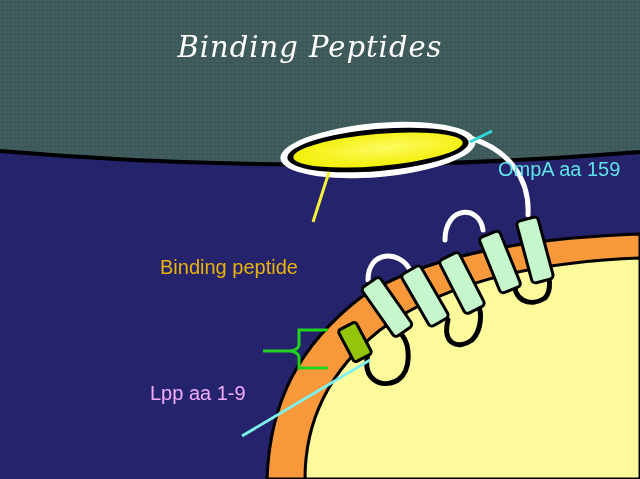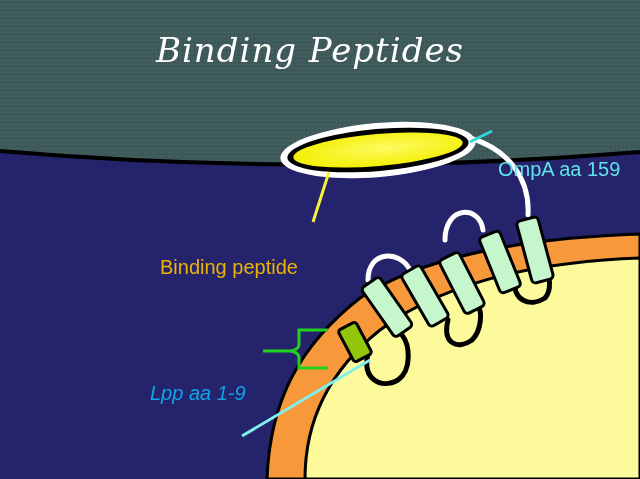--- a/index.html
+++ b/index.html
@@ -1,20 +1,20 @@
 <!DOCTYPE html>
 <html><head>
 <meta charset="utf-8">
 <style>
   html, body { margin:0; padding:0; }
   body { width:640px; height:479px; overflow:hidden; background:#24236b; position:relative; }
   #stage { position:absolute; left:0; top:0; width:640px; height:479px; }
   .title {
     position:absolute; left:0; top:30px; width:620px; text-align:center;
-    font-family:"DejaVu Serif", serif; font-style:italic; font-size:34px; color:#ffffff;
+    font-family:"DejaVu Serif", serif; font-style:italic; font-size:29px; color:#ffffff;
     letter-spacing:1px;
   }
   .lbl { position:absolute; font-family:"Liberation Sans", sans-serif; font-size:20px; white-space:nowrap;margin-top:40px; }
 </style>
 </head>
 <body>
 
 <div id="stage">
   <svg width="640" height="479" viewBox="0 0 640 479" xmlns="http://www.w3.org/2000/svg">
     <defs>
@@ -67,14 +67,14 @@
     <line x1="329" y1="172" x2="313" y2="222" stroke="#f5f23a" stroke-width="3"></line>
     <line x1="470" y1="142" x2="492" y2="131" stroke="#2fd6dc" stroke-width="3"></line>
     <line x1="242" y1="436" x2="370" y2="360" stroke="#7ff0ee" stroke-width="3"></line>
     <path d="M328,330 H299 V345 Q298,350 290,351 H263 M290,351 Q298,352 299,357 V368 H328" fill="none" stroke="#22d21e" stroke-width="3"></path>
   </svg>
 
   <div class="title">Binding Peptides</div>
 
   <div class="lbl" style="left:160px; top:216px; color:#eab308;">Binding peptide</div>
   <div class="lbl" style="left:498px; top:118px; color:#5fe3e8;">OmpA aa 159</div>
-  <div class="lbl" style="left:150px; top:342px; color:#0ea5e9;font-style:italic;">Lpp aa 1-9</div>
+  <div class="lbl" style="left:150px; top:342px; color:#f0abfc;">Lpp aa 1-9</div>
 </div>
 
 </body></html>

